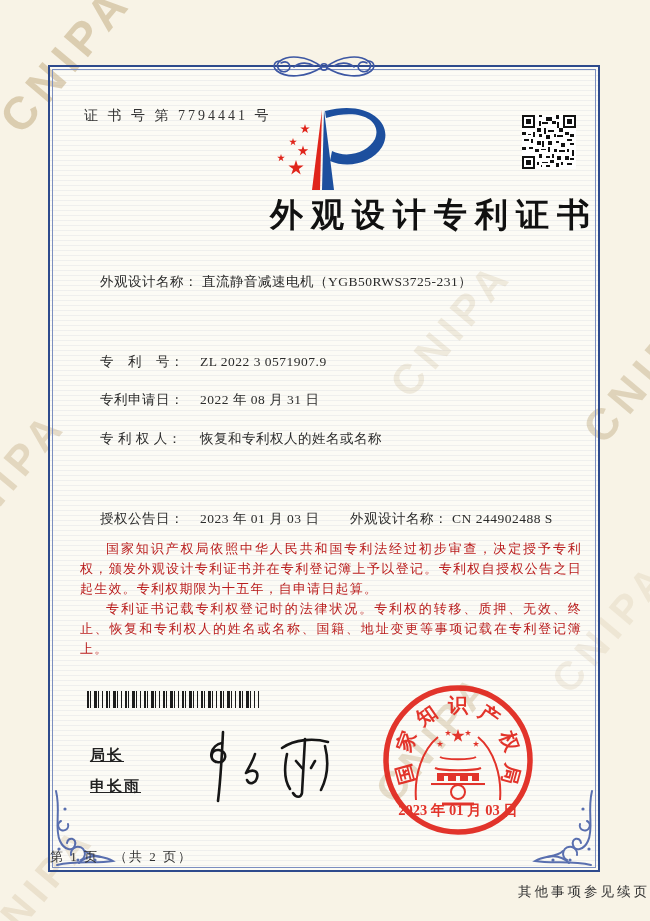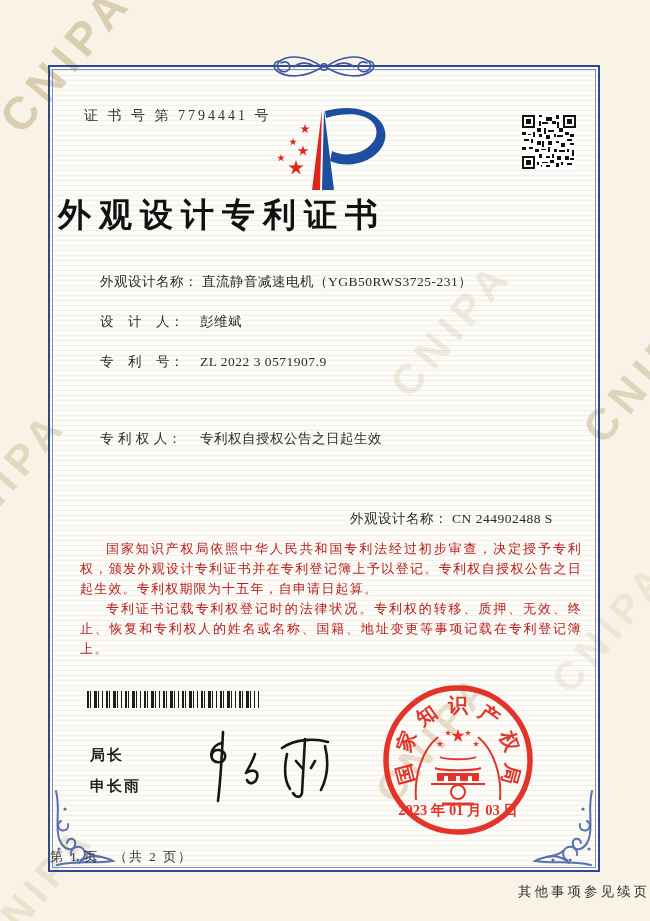--- a/index.html
+++ b/index.html
@@ -39,21 +39,21 @@
 
   .cert-no {
     position:absolute; left:34px; top:40px;
     font-size:14px; letter-spacing:3px; color:#333;
   }
 
   .logo { position:absolute; left:210px; top:38px; }
   .qr   { position:absolute; left:472px; top:48px; }
 
   .title {
-    position:absolute; top:126px; width:100%; text-align:left;
+    position:absolute; top:126px; width:100%; text-align:right;
     font-size:33px; font-weight:700; color:#111; letter-spacing:8px; text-indent:8px;
   }
 
   .field { position:absolute; left:34px; font-size:13.5px; color:#2b2b2b; letter-spacing:0.5px; white-space:nowrap; }
   .field .lab { display:inline-block; min-width:96px;margin-left:16px; }
   .field .val { margin-left:4px; }
   .field.two  { width:500px; }
   .field .second { position:absolute; left:266px; }
 
   .paras {
@@ -69,21 +69,21 @@
       #1c1c1c 0 2px, transparent 2px 3px,
       #1c1c1c 3px 4px, transparent 4px 7px,
       #1c1c1c 7px 10px, transparent 10px 11px,
       #1c1c1c 11px 12px, transparent 12px 15px,
       #1c1c1c 15px 16px, transparent 16px 19px);
   }
 
   .signoff {
     position:absolute; left:40px; top:672px;
     font-family:"Liberation Sans", sans-serif; font-weight:600;
-    font-size:15px; line-height:31px; color:#222; letter-spacing:2px;
+    font-size:15px; line-height:31px; color:#222; letter-spacing:2px;text-decoration:underline;
   }
   .signature { position:absolute; left:142px; top:660px; }
 
   .seal { position:absolute; left:328px; top:613px; width:160px; height:160px; }
   .seal text { font-family:"Liberation Serif", serif; }
 
   .corner { position:absolute; bottom:1px; }
   .corner.left  { left:1px; }
   .corner.right { right:1px; transform:scaleX(-1); }
 
@@ -213,30 +213,31 @@
         <rect x="13" y="27" width="2" height="1"></rect>
           <rect x="10" y="27" width="1" height="1"></rect>
       </g>
     </svg>
 
     <div class="title">外观设计专利证书</div>
 
     <div class="field" style="top:206px">
       <span class="lab">外观设计名称：</span><span class="val">直流静音减速电机（YGB50RWS3725-231）</span>
     </div>
-    <div class="field" style="top:246px">
-      <span class="lab">设　计　人：</span><span class="val">彭维斌</span>
-    </div>
     <div class="field" style="top:286px">
       <span class="lab">专　利　号：</span><span class="val">ZL 2022 3 0571907.9</span>
     </div>
+    <div class="field" style="top:324px">
+      <span class="lab">专利申请日：</span><span class="val">2022 年 08 月 31 日</span>
+    </div>
     <div class="field" style="top:363px">
-      <span class="lab">专 利 权 人：</span><span class="val">专利权自授权公告之日起生效</span>
+      <span class="lab">专 利 权 人：</span><span class="val">恢复和专利权人的姓名或名称</span>
     </div>
     <div class="field two" style="top:443px">
+      <span><span class="lab">授权公告日：</span><span class="val">2023 年 01 月 03 日</span></span>
       <span class="second"><span>外观设计名称：</span><span class="val">CN 244902488 S</span></span>
     </div>
 
     <div class="paras">
       <p>国家知识产权局依照中华人民共和国专利法经过初步审查，决定授予专利权，颁发外观设计专利证书并在专利登记簿上予以登记。专利权自授权公告之日起生效。专利权期限为十五年，自申请日起算。</p>
       <p>专利证书记载专利权登记时的法律状况。专利权的转移、质押、无效、终止、恢复和专利权人的姓名或名称、国籍、地址变更等事项记载在专利登记簿上。</p>
     </div>
 
     <div class="barcode"></div>
 

